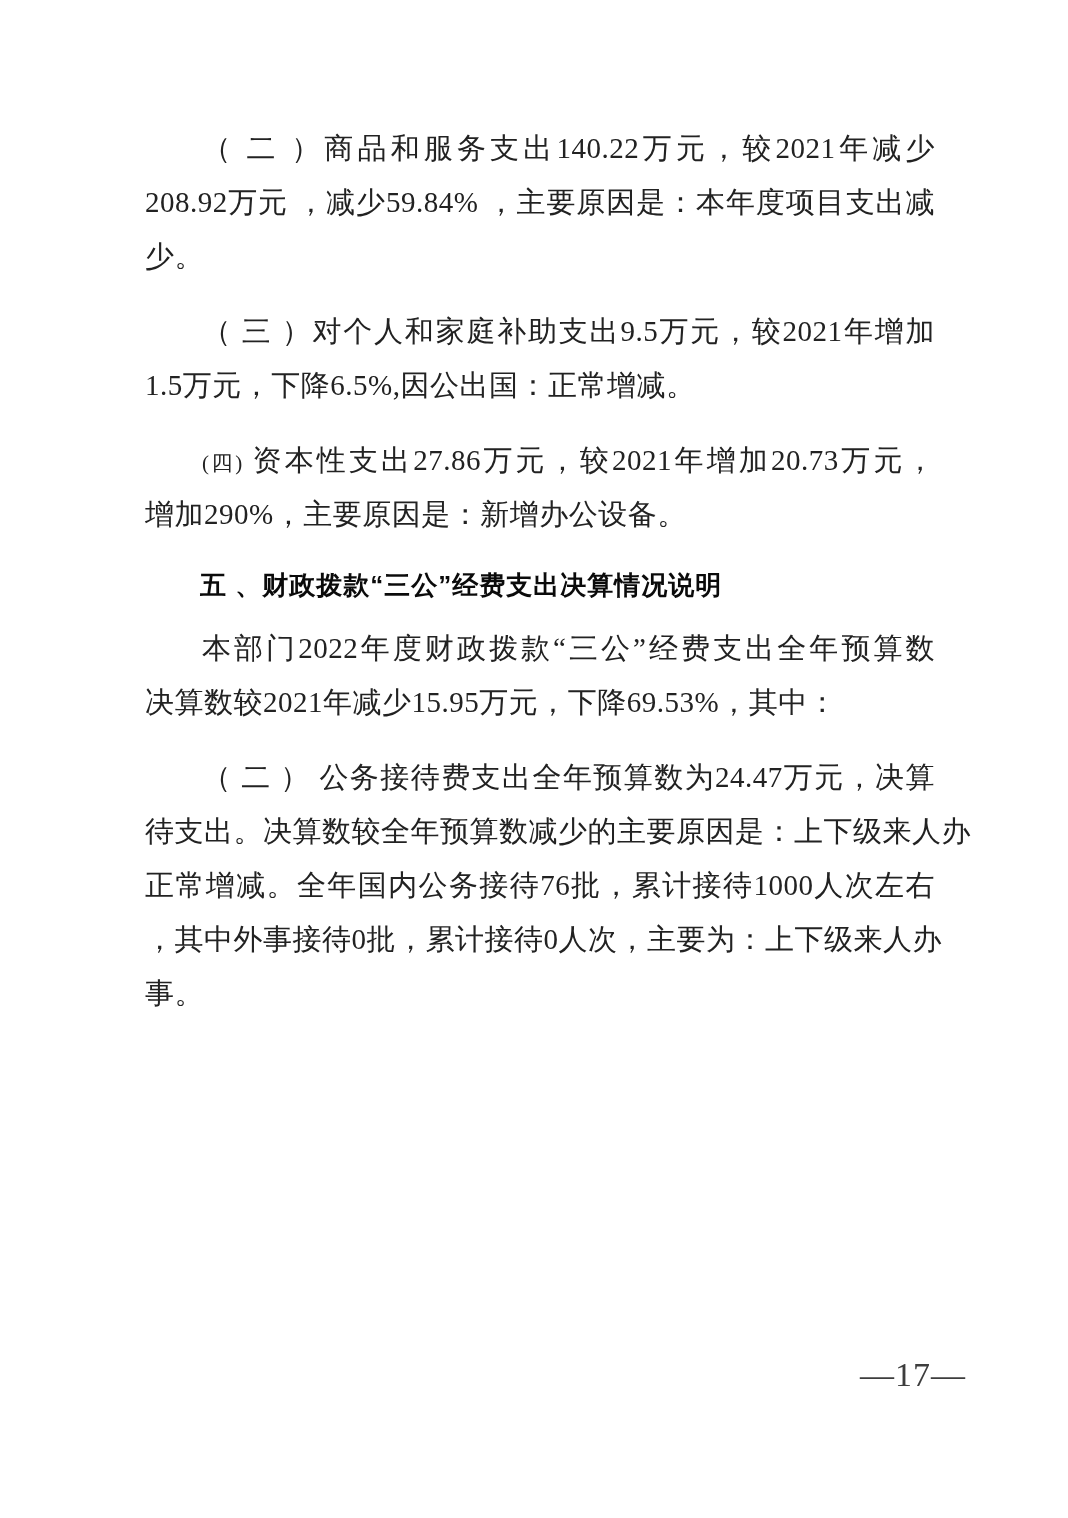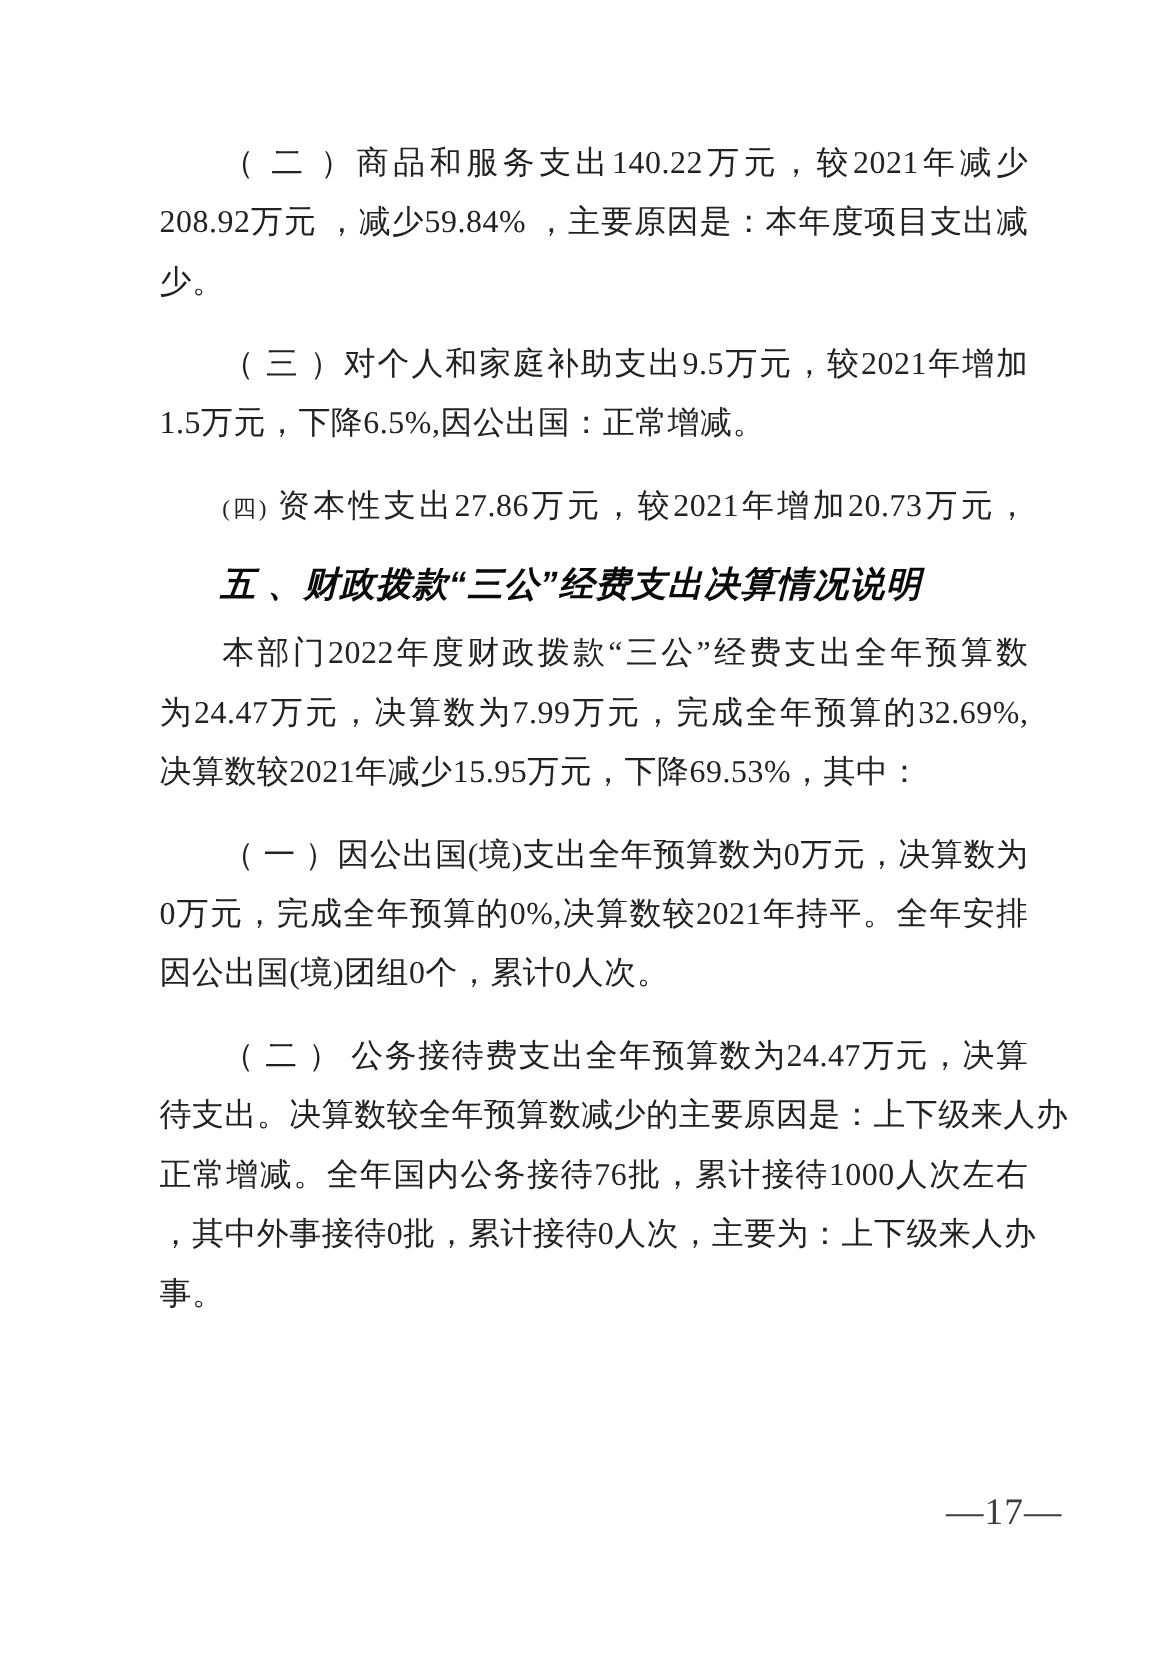--- a/index.html
+++ b/index.html
@@ -41,28 +41,27 @@
   .line.first { text-indent: 57px; }
   .prefix-small {
     font-size: 21px;
     letter-spacing: 0;
   }
   .heading {
     margin-top: 17px;
     margin-bottom: 9px;
     font-family: "Liberation Sans", "DejaVu Sans", sans-serif;
     font-weight: 700;
-    font-size: 32px;
+    font-size: 26px;
     line-height: 54px;
     height: 54px;
     color: #0a0a0a;
     text-indent: 55px;
     white-space: nowrap;
     letter-spacing: 1px;
-    font-style: italic;
   }
   .page-number {
     position: absolute;
     top: 1356px;
     right: 130px;
     font-size: 34px;
     color: #3d3d3d;
     letter-spacing: 1px;
   }
 </style>
@@ -78,35 +77,30 @@
       <div class="line last">少。</div>
     </div>
 
     <div class="para">
       <div class="line first">（ 三 ）对个人和家庭补助支出9.5万元，较2021年增加</div>
       <div class="line last">1.5万元，下降6.5%,因公出国：正常增减。</div>
     </div>
 
     <div class="para">
       <div class="line first"><span class="prefix-small">(四)</span><span> 资本性支出27.86万元，较2021年增加20.73万元，</span></div>
+      <div class="line last">增加290%，主要原因是：新增办公设备。</div>
     </div>
 
     <div class="heading">五 、财政拨款“三公”经费支出决算情况说明</div>
 
     <div class="para no-top">
       <div class="line first">本部门2022年度财政拨款“三公”经费支出全年预算数</div>
-      <div class="line">为24.47万元，决算数为7.99万元，完成全年预算的32.69%,</div>
       <div class="line last">决算数较2021年减少15.95万元，下降69.53%，其中：</div>
     </div>
 
-    <div class="para">
-      <div class="line first">（ 一 ）因公出国(境)支出全年预算数为0万元，决算数为</div>
-      <div class="line">0万元，完成全年预算的0%,决算数较2021年持平。全年安排</div>
-      <div class="line last">因公出国(境)团组0个，累计0人次。</div>
-    </div>
 
     <div class="para">
       <div class="line first">（ 二 ） 公务接待费支出全年预算数为24.47万元，决算</div>
       <div class="line">待支出。决算数较全年预算数减少的主要原因是：上下级来人办</div>
       <div class="line">正常增减。全年国内公务接待76批，累计接待1000人次左右</div>
       <div class="line">，其中外事接待0批，累计接待0人次，主要为：上下级来人办</div>
       <div class="line last">事。</div>
     </div>
 
   </div>

